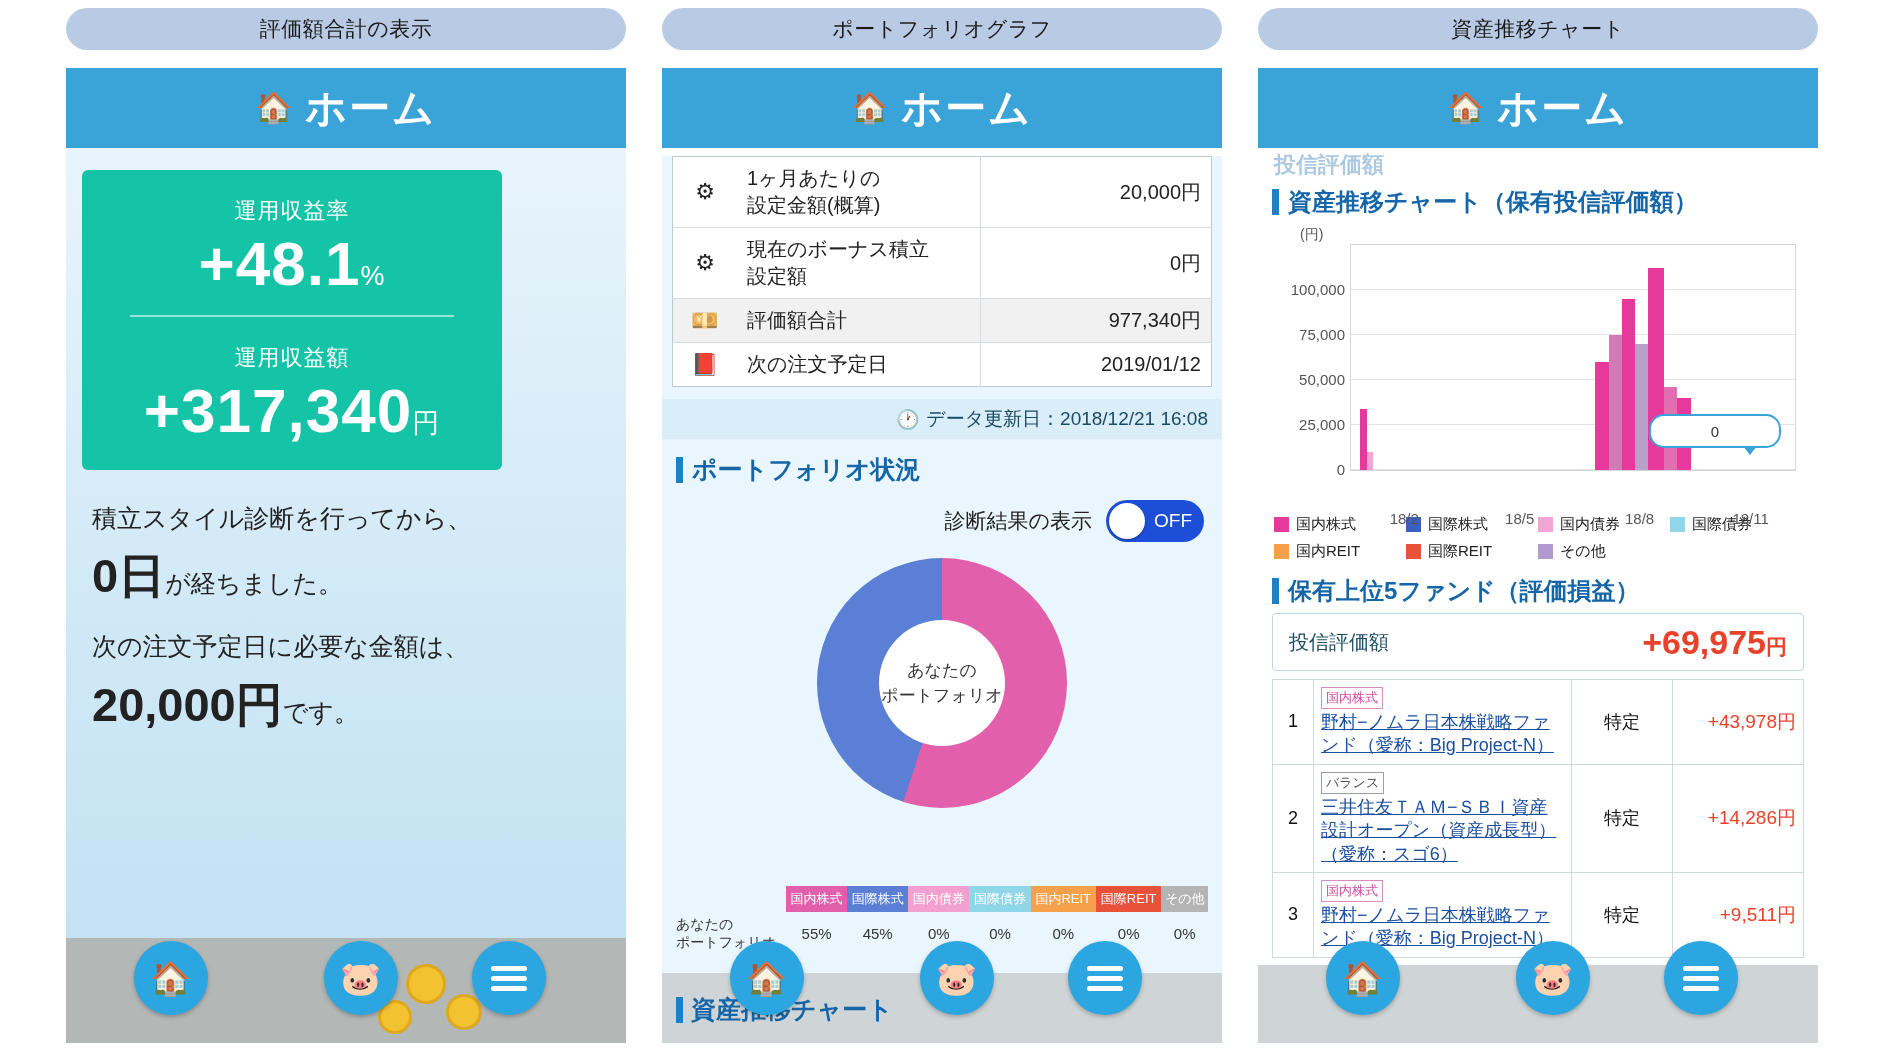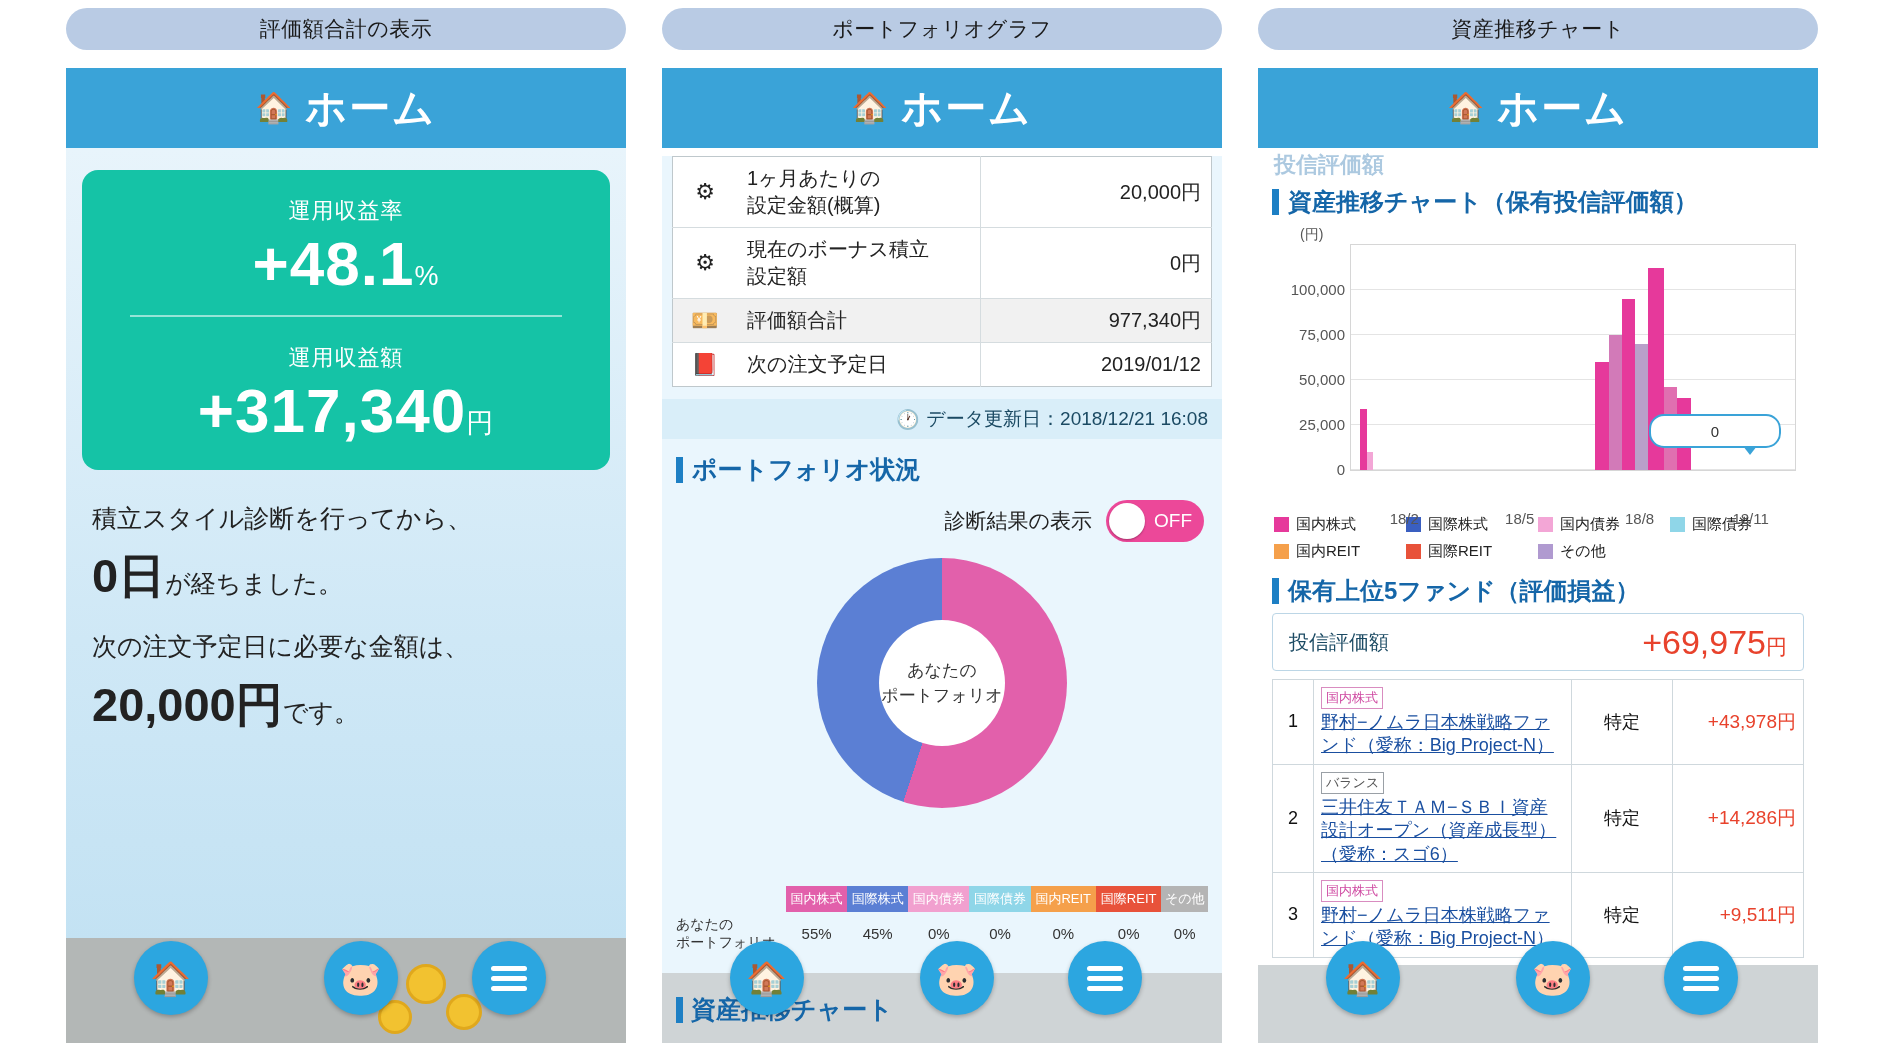--- a/index.html
+++ b/index.html
@@ -44,22 +44,22 @@
   }
   .fab.f1{left:68px;}
   .fab.f2{left:258px;}
   .fab.f3{left:406px;}
   .fab .burger{display:block;width:36px;}
   .fab .burger i{display:block;height:5px;background:#fff;border-radius:3px;margin:5px 0;}
 
   
   .p1-body{position:relative;height:895px;background:linear-gradient(180deg,#e8f4fb 0%,#cfe8f6 55%,#bfe0f2 100%);}
   .gain-card{
-    position:absolute;left:16px;top:22px;width:528px;height:300px;
-    background:#15c3a6;border-radius:16px;color:#fff;text-align:center;
+    position:absolute;left:16px;top:22px;width:420px;height:300px;
+    background:#15c3a6;border-radius:6px;color:#fff;text-align:center;
   }
   .gain-card .lbl{font-size:22px;margin-top:26px;letter-spacing:1px;}
   .gain-card .big{font-size:62px;font-weight:bold;margin-top:2px;letter-spacing:1px;}
   .gain-card .big small{font-size:27px;font-weight:normal;}
   .hr-line{height:2px;background:rgba(255,255,255,.55);margin:16px 48px 0;}
   .p1-text{position:absolute;left:26px;top:352px;width:520px;color:#222;}
   .p1-text p{margin:0 0 6px;font-size:25px;line-height:1.45;}
   .p1-text .emph{font-size:47px;font-weight:bold;}
   .p1-text .sm{font-size:25px;}
   .p1-ground{position:absolute;left:0;right:0;bottom:0;height:105px;background:#b3b7b6;}
@@ -70,21 +70,21 @@
   .info-table{margin:8px 10px 0;border:1px solid #bfc8cc;background:#fff;border-collapse:collapse;width:540px;}
   .info-table td{border-bottom:1px solid #d5dcdf;font-size:20px;padding:8px 10px;color:#222;vertical-align:middle;}
   .info-table tr:last-child td{border-bottom:none;}
   .info-table td.ico{width:44px;text-align:center;font-size:22px;}
   .info-table td.val{text-align:right;width:210px;border-left:1px solid #d5dcdf;}
   .row-shade td{background:#f1f1f1;}
   .update-bar{margin-top:12px;height:40px;background:#d9eef9;display:flex;align-items:center;justify-content:flex-end;padding-right:14px;font-size:19px;color:#1b4a63;gap:6px;}
   .sec-title{display:flex;align-items:center;gap:9px;margin:14px 0 0 14px;color:#1566a8;font-size:25px;font-weight:bold;}
   .sec-title::before{content:"";width:7px;height:26px;background:#1d7fc4;display:inline-block;}
   .toggle-row{display:flex;align-items:center;justify-content:flex-end;gap:14px;margin:14px 18px 0;font-size:21px;color:#222;}
-  .toggle{width:98px;height:42px;border-radius:21px;background:#ec4899;position:relative;display:flex;align-items:center;justify-content:flex-end;padding-right:12px;color:#fff;font-size:19px;box-sizing:border-box;}
+  .toggle{width:98px;height:42px;border-radius:21px;background:#1d4ed8;position:relative;display:flex;align-items:center;justify-content:flex-end;padding-right:12px;color:#fff;font-size:19px;box-sizing:border-box;}
   .toggle .knob{position:absolute;left:3px;top:3px;width:36px;height:36px;border-radius:50%;background:#fff;box-shadow:0 1px 2px rgba(0,0,0,.3);}
   .donut-wrap{position:relative;margin:16px auto 0;width:250px;height:250px;}
   .donut{width:250px;height:250px;border-radius:50%;
      background:conic-gradient(#e260ab 0deg 198deg,#5b7fd4 198deg 360deg);}
   .donut-hole{position:absolute;left:62px;top:62px;width:126px;height:126px;border-radius:50%;background:#fff;display:flex;flex-direction:column;align-items:center;justify-content:center;font-size:17px;color:#333;line-height:1.5;}
   .legend-tbl{position:absolute;left:14px;bottom:96px;width:532px;font-size:14px;}
   .legend-tbl table{border-collapse:collapse;width:100%;}
   .legend-tbl td{text-align:center;padding:4px 0;color:#333;font-size:15px;}
   .legend-tbl td.nm{text-align:left;width:110px;font-size:14px;line-height:1.25;color:#333;}
   .legend-tbl tr.head td{color:#fff;font-size:13px;}
@@ -103,21 +103,21 @@
   .ytick{position:absolute;right:calc(100% + 6px);transform:translateY(-50%);font-size:15px;color:#555;white-space:nowrap;}
   .xtick{position:absolute;top:calc(100% + 6px);transform:translateX(-50%);font-size:15px;color:#555;margin-top:34px;}
   .bar{position:absolute;bottom:0;}
   .tip{position:absolute;right:14px;bottom:22px;width:128px;height:30px;border:2px solid #3aa3d8;border-radius:15px;background:#fff;font-size:15px;color:#333;display:flex;align-items:center;justify-content:center;}
   .tip::after{content:"";position:absolute;right:22px;bottom:-9px;width:0;height:0;border-left:7px solid transparent;border-right:7px solid transparent;border-top:9px solid #3aa3d8;}
   .lg-grid{display:flex;flex-wrap:wrap;margin:10px 0 0 16px;width:530px;}
   .lg{display:flex;align-items:center;gap:7px;width:132px;font-size:15px;color:#222;margin-bottom:8px;}
   .lg i{width:15px;height:15px;display:inline-block;}
   .pl-box{margin:6px 14px 0;border:1px solid #bcd6e6;border-radius:4px;height:56px;display:flex;align-items:center;justify-content:space-between;padding:0 16px;}
   .pl-box .k{font-size:20px;color:#1b4a63;}
-  .pl-box .v{font-size:34px;color:#e8422c;font-weight:normal;}
+  .pl-box .v{font-size:34px;color:#e8422c;font-weight:bold;}
   .pl-box .v small{font-size:21px;}
   .fund-tbl{margin:8px 14px 0;border-collapse:collapse;width:532px;}
   .fund-tbl td{border:1px solid #cfd8dd;font-size:18px;padding:6px 7px;color:#111;vertical-align:middle;}
   .fund-tbl td.no{width:26px;text-align:center;}
   .fund-tbl td.kind{width:86px;text-align:center;font-size:18px;}
   .fund-tbl td.amt{width:116px;text-align:right;color:#e8422c;font-size:19px;}
   .tag{display:inline-block;border:1px solid #d98cc0;color:#cf4aa2;font-size:13px;padding:1px 4px;margin-bottom:2px;}
   .tag.bal{border-color:#9aa0a6;color:#555;}
   .fund-name{color:#1a4fa0;text-decoration:underline;line-height:1.3;font-size:18px;}
   .p3-foot{position:absolute;left:0;right:0;bottom:0;height:80px;background:#cfd4d6;}

